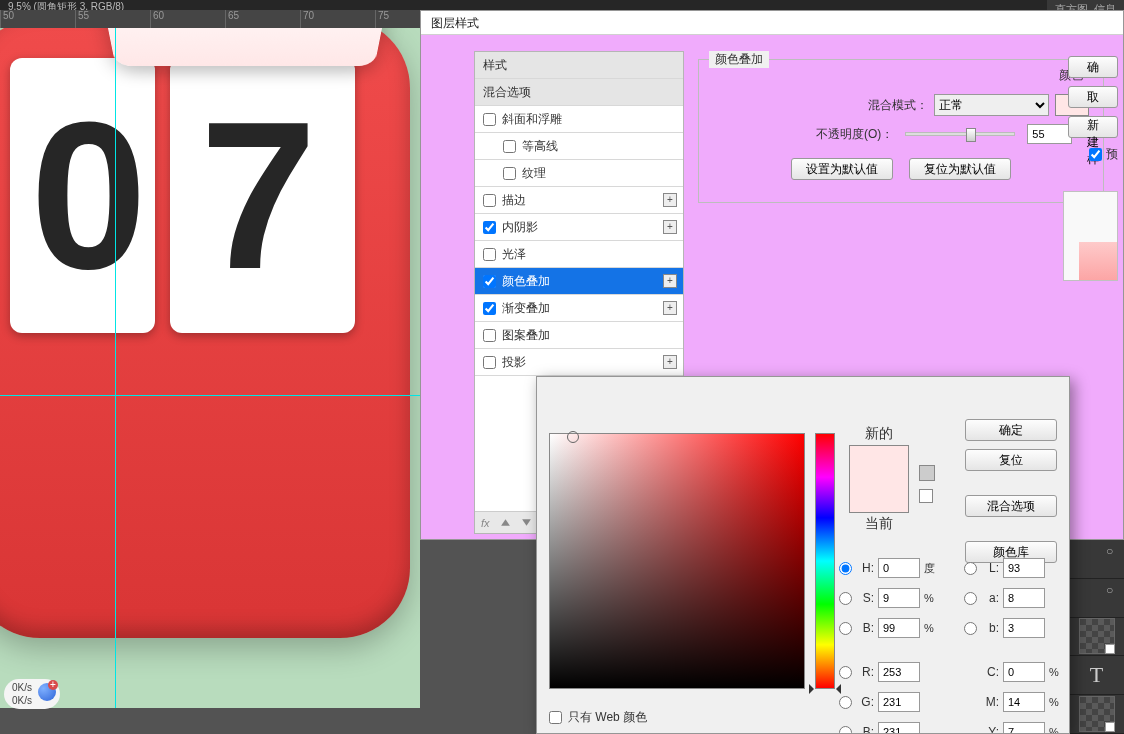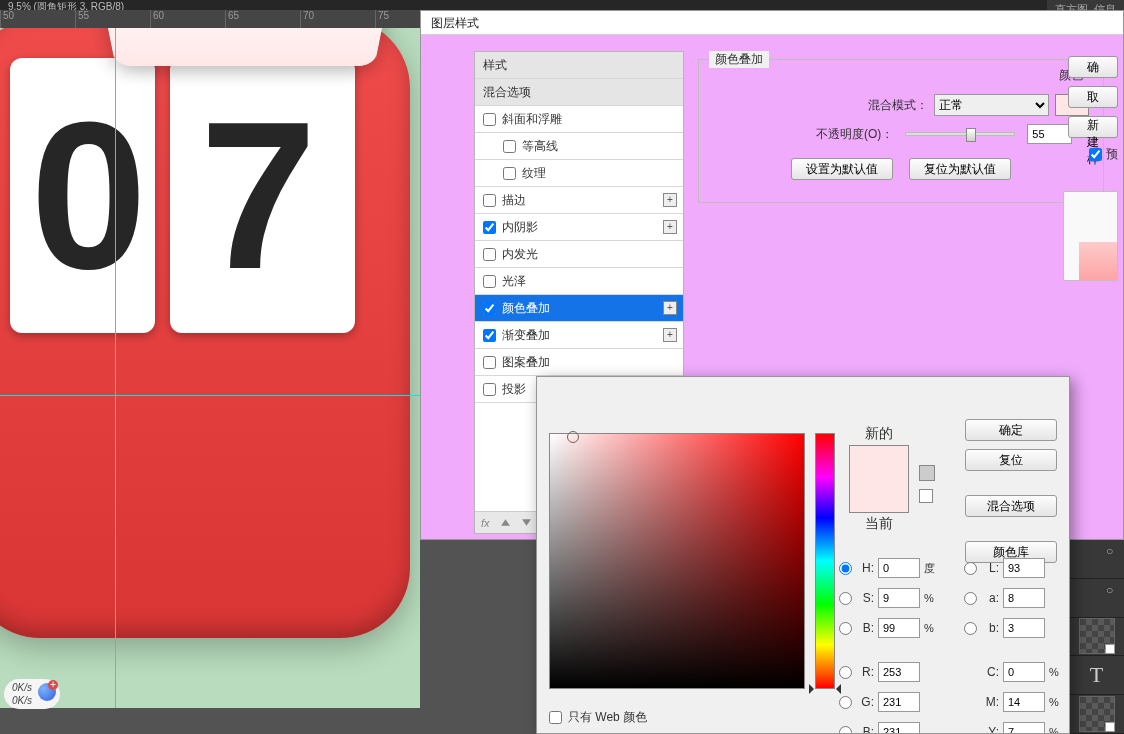--- a/index.html
+++ b/index.html
@@ -17,21 +17,21 @@
   
   .canvas-area { position:absolute; top:28px; left:0; width:420px; height:680px; background:#b8dcbd; overflow:hidden; }
   .icon-red { position:absolute; top:-10px; left:-30px; width:440px; height:620px; background:linear-gradient(180deg,#f04b4b,#d93535); border-radius:70px; box-shadow:inset 0 -8px 20px rgba(0,0,0,0.25), 0 10px 30px rgba(0,0,0,0.25); }
   .card-left { position:absolute; top:40px; left:40px; width:145px; height:275px; background:#fff; border-radius:12px; box-shadow:0 3px 10px rgba(0,0,0,0.3); display:flex; align-items:center; justify-content:flex-end; font-size:210px; font-weight:700; color:#262626; padding-right:8px; font-family:Arial; line-height:0; }
   .card-right { position:absolute; top:40px; left:200px; width:185px; height:275px; }
   .card-right-back { position:absolute; inset:0; background:#fff; border-radius:12px; box-shadow:0 3px 10px rgba(0,0,0,0.3); display:flex; align-items:center; justify-content:flex-start; font-size:210px; font-weight:700; color:#262626; padding-left:30px; font-family:Arial; line-height:0; }
   .card-right-flip { position:absolute; top:-95px; left:-75px; width:300px; height:135px; background:linear-gradient(180deg,#fff,#ffe7e7); border-radius:12px 12px 18px 18px; transform:perspective(400px) rotateX(-28deg); transform-origin:top center; box-shadow:0 10px 25px rgba(0,0,0,0.25); }
   .guide-h { position:absolute; left:0; right:0; height:1px; background:#00e5e5; }
   .guide-v { position:absolute; top:0; bottom:0; width:1px; background:#00e5e5; }
   
-  .speed-box { position:absolute; left:4px; bottom:25px; background:#f5f5f5; border-radius:16px; padding:2px 28px 2px 8px; color:#444; font-size:10px; line-height:13px;font-style:italic; }
+  .speed-box { position:absolute; left:4px; bottom:25px; background:#f5f5f5; border-radius:16px; padding:2px 28px 2px 8px; color:#444; font-size:10px; line-height:13px; }
   .speed-box .dot { position:absolute; right:4px; top:4px; width:18px; height:18px; border-radius:50%; background:radial-gradient(circle at 30% 30%,#7fb0ff,#2f64d8); }
   .speed-box .dot::after { content:"+"; position:absolute; right:-2px; top:-3px; color:#fff; font-size:10px; background:#d94b4b; border-radius:50%; width:10px; height:10px; text-align:center; line-height:10px; }
   
   
   .layer-style-dlg { position:absolute; top:10px; left:420px; right:0; height:530px; background:#f0abfc; border:1px solid #969696; }
   .ls-titlebar { height:24px; background:#fff; padding:4px 10px; border-bottom:1px solid #d0d0d0; font-size:12px; color:#222; }
   .ls-body { position:absolute; top:40px; left:5px; right:5px; bottom:5px; display:flex;margin-left:48px; }
   
   .ls-list { width:210px; border:1px solid #b5b5b5; background:#fff; display:flex; flex-direction:column; }
   .ls-row { height:27px; display:flex; align-items:center; padding:0 8px; border-bottom:1px solid #d8d8d8; gap:6px; color:#333; cursor:pointer; position:relative; }
@@ -175,24 +175,20 @@
           </div>
           <div class="ls-row">
             <input type="checkbox" style="">
             <span>描边</span>
             <span class="plus">+</span>
           </div>
           <div class="ls-row">
             <input type="checkbox" checked="" style="">
             <span>内阴影</span>
             <span class="plus">+</span>
-          </div>
-          <div class="ls-row">
-            <input type="checkbox" style="">
-            <span>内发光</span>
           </div>
           <div class="ls-row">
             <input type="checkbox" style="">
             <span>光泽</span>
           </div>
           <div class="ls-row selected">
             <input type="checkbox" checked="" style="">
             <span>颜色叠加</span>
             <span class="plus">+</span>
           </div>

